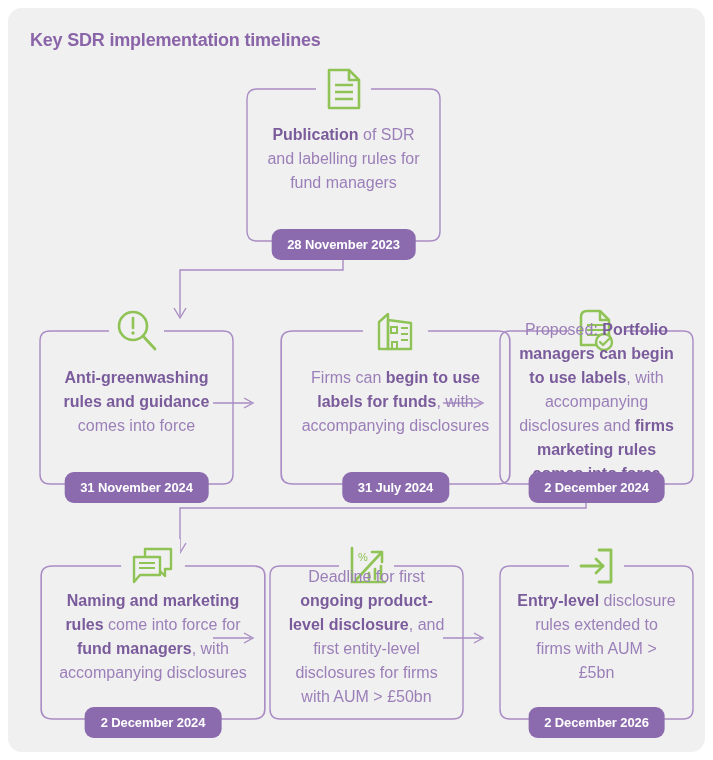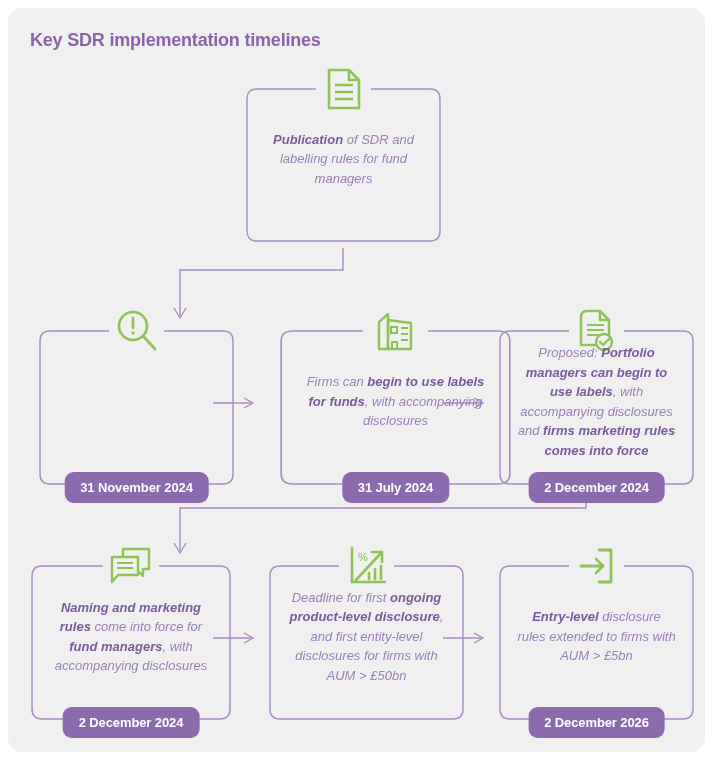--- a/index.html
+++ b/index.html
@@ -34,21 +34,21 @@
   }
   .icon svg{display:block;}
   .body{
     position:absolute;left:10px;right:10px;
     top:34px;bottom:46px;
     display:flex;align-items:center;justify-content:center;
     text-align:center;
   }
   .body p{
     margin:8px;
-    font-size:13px;line-height:1.5;color:#9b7fb8;font-style:italic;
+    font-size:16px;line-height:1.5;color:#9b7fb8;
   }
   .body b{color:#7a5b9b;font-weight:bold;}
   .pill{
     position:absolute;left:50%;transform:translateX(-50%);
     bottom:-18px;
     background:#8b6bae;color:#ffffff;
     border-radius:9px;
     padding:8px 16px;
     font-size:13px;font-weight:bold;
     white-space:nowrap;
@@ -95,34 +95,38 @@
         <path d="M2 2 h20 l10 10 v28 h-30 z" fill="none" stroke="#8fc355" stroke-width="2.6" stroke-linejoin="round"></path>
         <path d="M22 2 v10 h10" fill="none" stroke="#8fc355" stroke-width="2.6" stroke-linejoin="round"></path>
         <line x1="8" y1="17" x2="26" y2="17" stroke="#8fc355" stroke-width="2.4"></line>
         <line x1="8" y1="24" x2="26" y2="24" stroke="#8fc355" stroke-width="2.4"></line>
         <line x1="8" y1="31" x2="26" y2="31" stroke="#8fc355" stroke-width="2.4"></line>
       </svg>
     </div>
     <div class="body">
         <p><b>Publication</b> of SDR and labelling rules for fund managers</p>
       </div>
+    <div class="pill">28 November 2023</div>
   </div>
 
   <div class="card" style="left:31px;top:322px;width:195px;height:155px;">
     <svg class="frame" viewBox="0 0 195 155" preserveAspectRatio="none">
       <path d="M 70 1 L 11 1 Q 1 1 1 11 L 1 144 Q 1 154 11 154 L 184 154 Q 194 154 194 144 L 194 11 Q 194 1 184 1 L 125 1" fill="none" stroke="#a98cc4" stroke-width="1.4"></path>
     </svg>
     <div class="icon">
       <svg width="44" height="44" viewBox="0 0 44 44">
         <circle cx="18" cy="17" r="14" fill="none" stroke="#8fc355" stroke-width="2.6"></circle>
         <line x1="18" y1="9" x2="18" y2="19" stroke="#8fc355" stroke-width="2.6" stroke-linecap="round"></line>
         <circle cx="18" cy="24" r="1.7" fill="#8fc355"></circle>
         <line x1="28" y1="27" x2="40" y2="40" stroke="#8fc355" stroke-width="2.8" stroke-linecap="round"></line>
       </svg>
     </div>
+    <div class="body">
+        <p><b>Anti-greenwashing rules and guidance</b> comes into force</p>
+      </div>
     <div class="pill">31 November 2024</div>
   </div>
 
   <div class="card" style="left:272px;top:322px;width:231px;height:155px;">
     <svg class="frame" viewBox="0 0 195 155" preserveAspectRatio="none">
       <path d="M 70 1 L 11 1 Q 1 1 1 11 L 1 144 Q 1 154 11 154 L 184 154 Q 194 154 194 144 L 194 11 Q 194 1 184 1 L 125 1" fill="none" stroke="#a98cc4" stroke-width="1.4"></path>
     </svg>
     <div class="icon">
       <svg width="42" height="42" viewBox="0 0 42 42">
         <path d="M4 12 L13 4 L13 39 L4 39 Z" fill="none" stroke="#8fc355" stroke-width="2.4" stroke-linejoin="round"></path>
@@ -154,21 +158,21 @@
         <circle cx="26" cy="33" r="8" fill="#f0f0f0" stroke="#8fc355" stroke-width="2.4"></circle>
         <path d="M22 33 l3 3 l6 -6" fill="none" stroke="#8fc355" stroke-width="2.4" stroke-linecap="round" stroke-linejoin="round"></path>
       </svg>
     </div>
     <div class="body">
         <p>Proposed: <b>Portfolio managers can begin to use labels</b>, with accompanying disclosures and <b>firms marketing rules comes into force</b></p>
       </div>
     <div class="pill">2 December 2024</div>
   </div>
 
-  <div class="card" style="left:23px;top:557px;width:200px;height:155px;">
+  <div class="card" style="left:32px;top:557px;width:226px;height:155px;">
     <svg class="frame" viewBox="0 0 195 155" preserveAspectRatio="none">
       <path d="M 70 1 L 11 1 Q 1 1 1 11 L 1 144 Q 1 154 11 154 L 184 154 Q 194 154 194 144 L 194 11 Q 194 1 184 1 L 125 1" fill="none" stroke="#a98cc4" stroke-width="1.4"></path>
     </svg>
     <div class="icon">
       <svg width="44" height="42" viewBox="0 0 44 42">
         <path d="M14 4 h26 v20 h-6 v7 l-7 -7 h-13 z" fill="none" stroke="#8fc355" stroke-width="2.4" stroke-linejoin="round"></path>
         <path d="M3 12 h26 v18 h-20 l-6 7 v-7 h0 z" fill="#f0f0f0" stroke="#8fc355" stroke-width="2.4" stroke-linejoin="round"></path>
         <line x1="8" y1="18" x2="24" y2="18" stroke="#8fc355" stroke-width="2.1"></line>
         <line x1="8" y1="23" x2="24" y2="23" stroke="#8fc355" stroke-width="2.1"></line>
       </svg>

